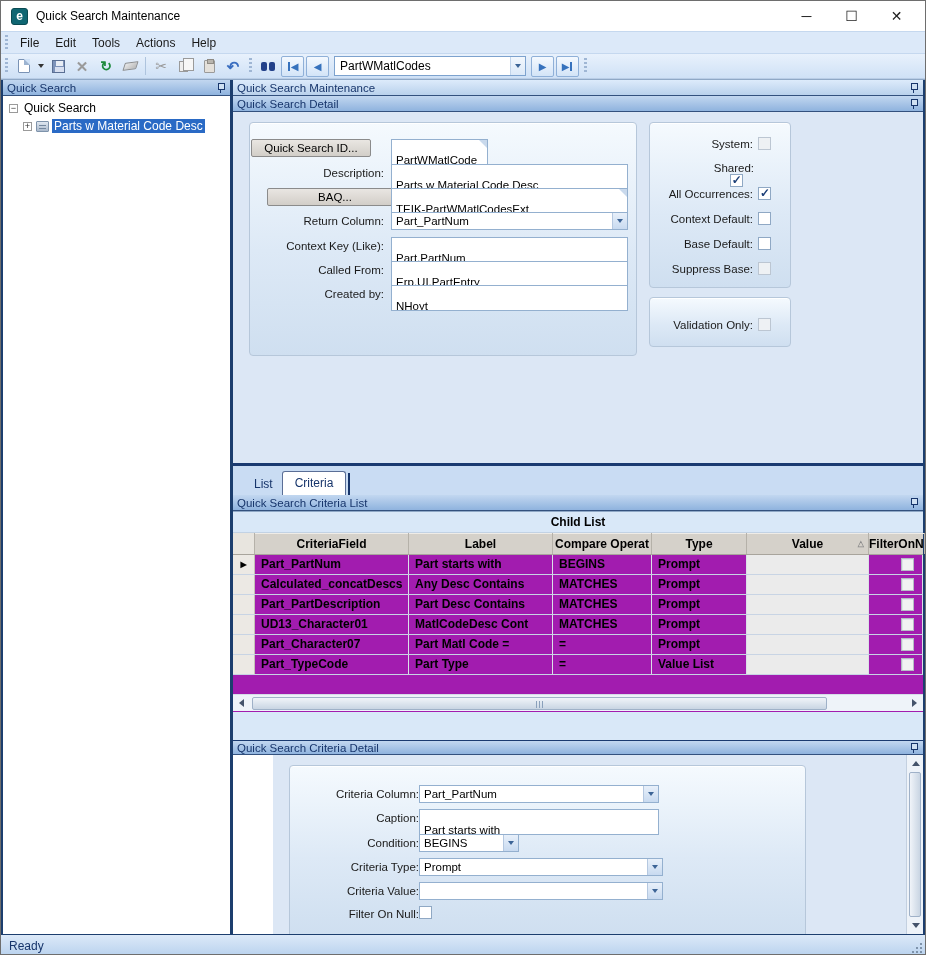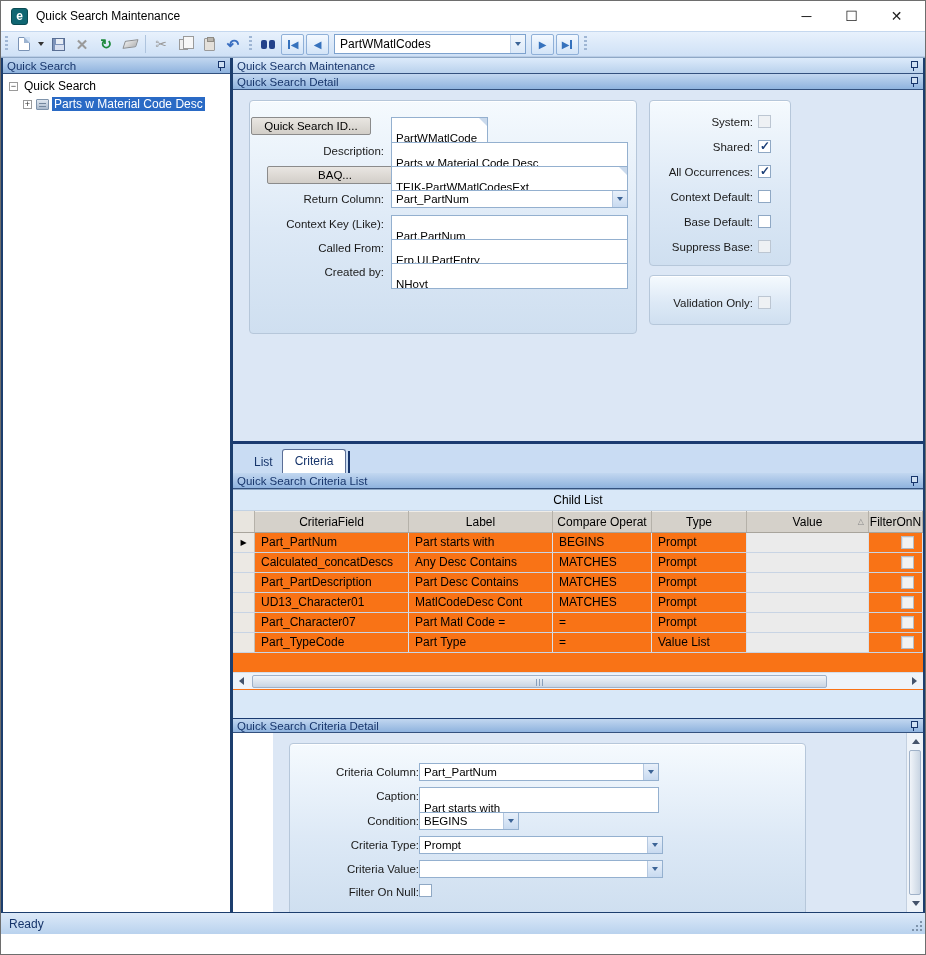--- a/index.html
+++ b/index.html
@@ -89,21 +89,21 @@
   .cbx-row { position:absolute; display:flex; align-items:center; }
   .cbx-row .flbl { font-size:11.5px; color:#1a1a1a; margin-right:5px; }
 
   
   .tabstrip { height:32px; background:#c9dcf3; border-top:3px solid #1a3a70; display:flex; align-items:flex-end; padding-left:12px; position:relative; }
   .tab { font-size:12px; color:#17356b; padding:3px 9px 4px; margin-bottom:0; }
   .tab.active { background:#fff; border:1px solid #5a6e96; border-bottom:none; border-radius:3px 3px 0 0; position:relative; top:0; padding:4px 12px 5px; }
   .tab-divider { width:2px; height:22px; background:#17356b; margin-left:2px; }
 
   
-  .grid-zone { background:#f97316; height:228px; position:relative; border-top:1px solid #8fa8c6; }
+  .grid-zone { background:#a21caf; height:228px; position:relative; border-top:1px solid #8fa8c6;font-weight:bold; }
   .band { height:21px; background:#d9e8f8; display:flex; align-items:center; justify-content:center; font-size:12px; color:#000; border-bottom:1px solid #c2d2e4; }
   .ghead { height:22px; display:flex; background:#d5d1ca; border-bottom:1px solid #a8a49c; }
   .ghead .hc { border-right:1px solid #b5b1a9; box-shadow:inset 0 1px 0 #efece7; display:flex; align-items:center; justify-content:center; font-size:12px; color:#000; position:relative; }
   .grow { height:20px; display:flex; border-bottom:1px solid #c8d4e4; }
   .grow .gc { border-right:1px solid #dbe0e8; font-size:12px; color:#000; padding:2px 6px; white-space:nowrap; overflow:hidden; }
   .selcol { width:22px; flex:none; border-right:1px solid #b5b1a9; background:#e8e5df; display:flex; align-items:center; justify-content:center; }
   .grow .selcol { background:#ece9e4; border-right:1px solid #c4c0b8; font-size:8px; color:#000; }
   .c1{width:154px;flex:none;} .c2{width:144px;flex:none;} .c3{width:99px;flex:none;} .c4{width:95px;flex:none;} .c5{width:122px;flex:none;} .c6{flex:1;}
   .valcell { background:#ebebeb; }
   .foncell { display:flex; align-items:center; justify-content:center; }
@@ -139,20 +139,28 @@
 <div class="window">
 
   <div class="titlebar">
     <div class="app-icon">e</div>
     <div class="title-text">Quick Search Maintenance</div>
     <div class="winbtn">─</div>
     <div class="winbtn">☐</div>
     <div class="winbtn">✕</div>
   </div>
 
+  <div class="menubar">
+    <div class="grip"></div>
+    <div class="menu-item">File</div>
+    <div class="menu-item">Edit</div>
+    <div class="menu-item">Tools</div>
+    <div class="menu-item">Actions</div>
+    <div class="menu-item">Help</div>
+  </div>
 
   <div class="toolbar">
     <div class="grip"></div>
     <div class="tbtn">
         <span class="icon-new"></span>
       </div>
     <div class="new-caret">
         <span class="caret-down"></span>
       </div>
     <div class="tbtn">
@@ -261,21 +269,21 @@
         <div class="flabel" style="left:18px; top:149px; width:133px;">Called From:</div>
         <div class="field" style="left:158px; top:149px; width:237px;">Erp.UI.PartEntry</div>
 
         <div class="flabel" style="left:18px; top:173px; width:133px;">Created by:</div>
         <div class="field" style="left:158px; top:173px; width:237px;">NHoyt</div>
 
         <div class="cbx-row" style="right:152px; top:25px;">
           <span class="flbl">System:</span>
           <span class="cbx disabled"></span>
         </div>
-        <div class="cbx-row" style="right:152px; top:50px;">
+        <div class="cbx-row" style="right:164px; top:50px;flex-direction:column;">
           <span class="flbl">Shared:</span>
           <span class="cbx checked"></span>
         </div>
         <div class="cbx-row" style="right:152px; top:75px;">
           <span class="flbl">All Occurrences:</span>
           <span class="cbx checked"></span>
         </div>
         <div class="cbx-row" style="right:152px; top:100px;">
           <span class="flbl">Context Default:</span>
           <span class="cbx"></span>

